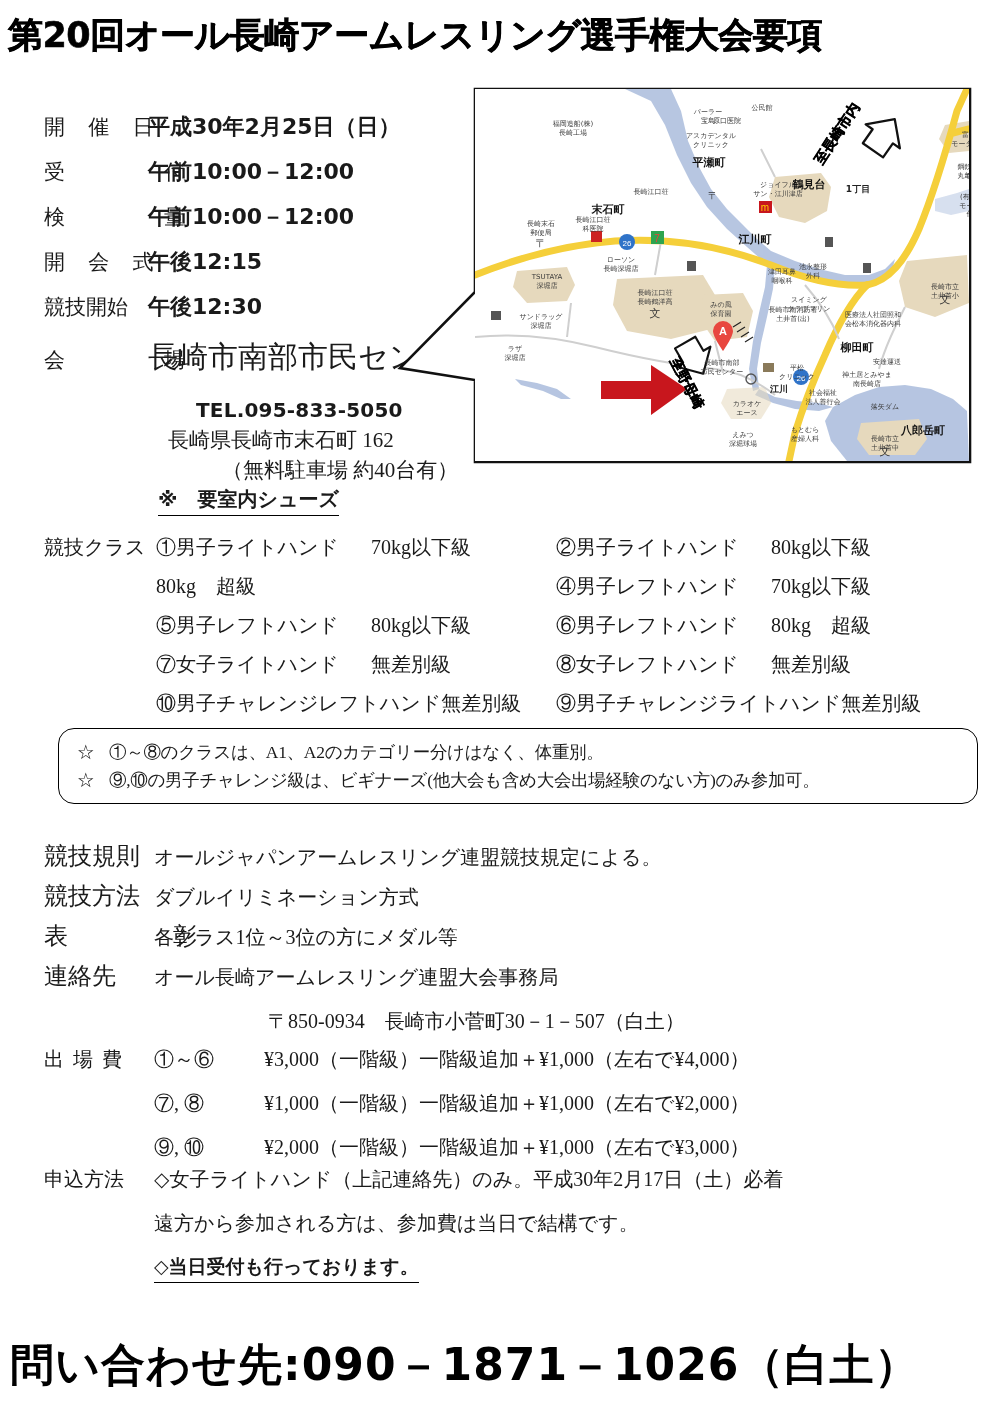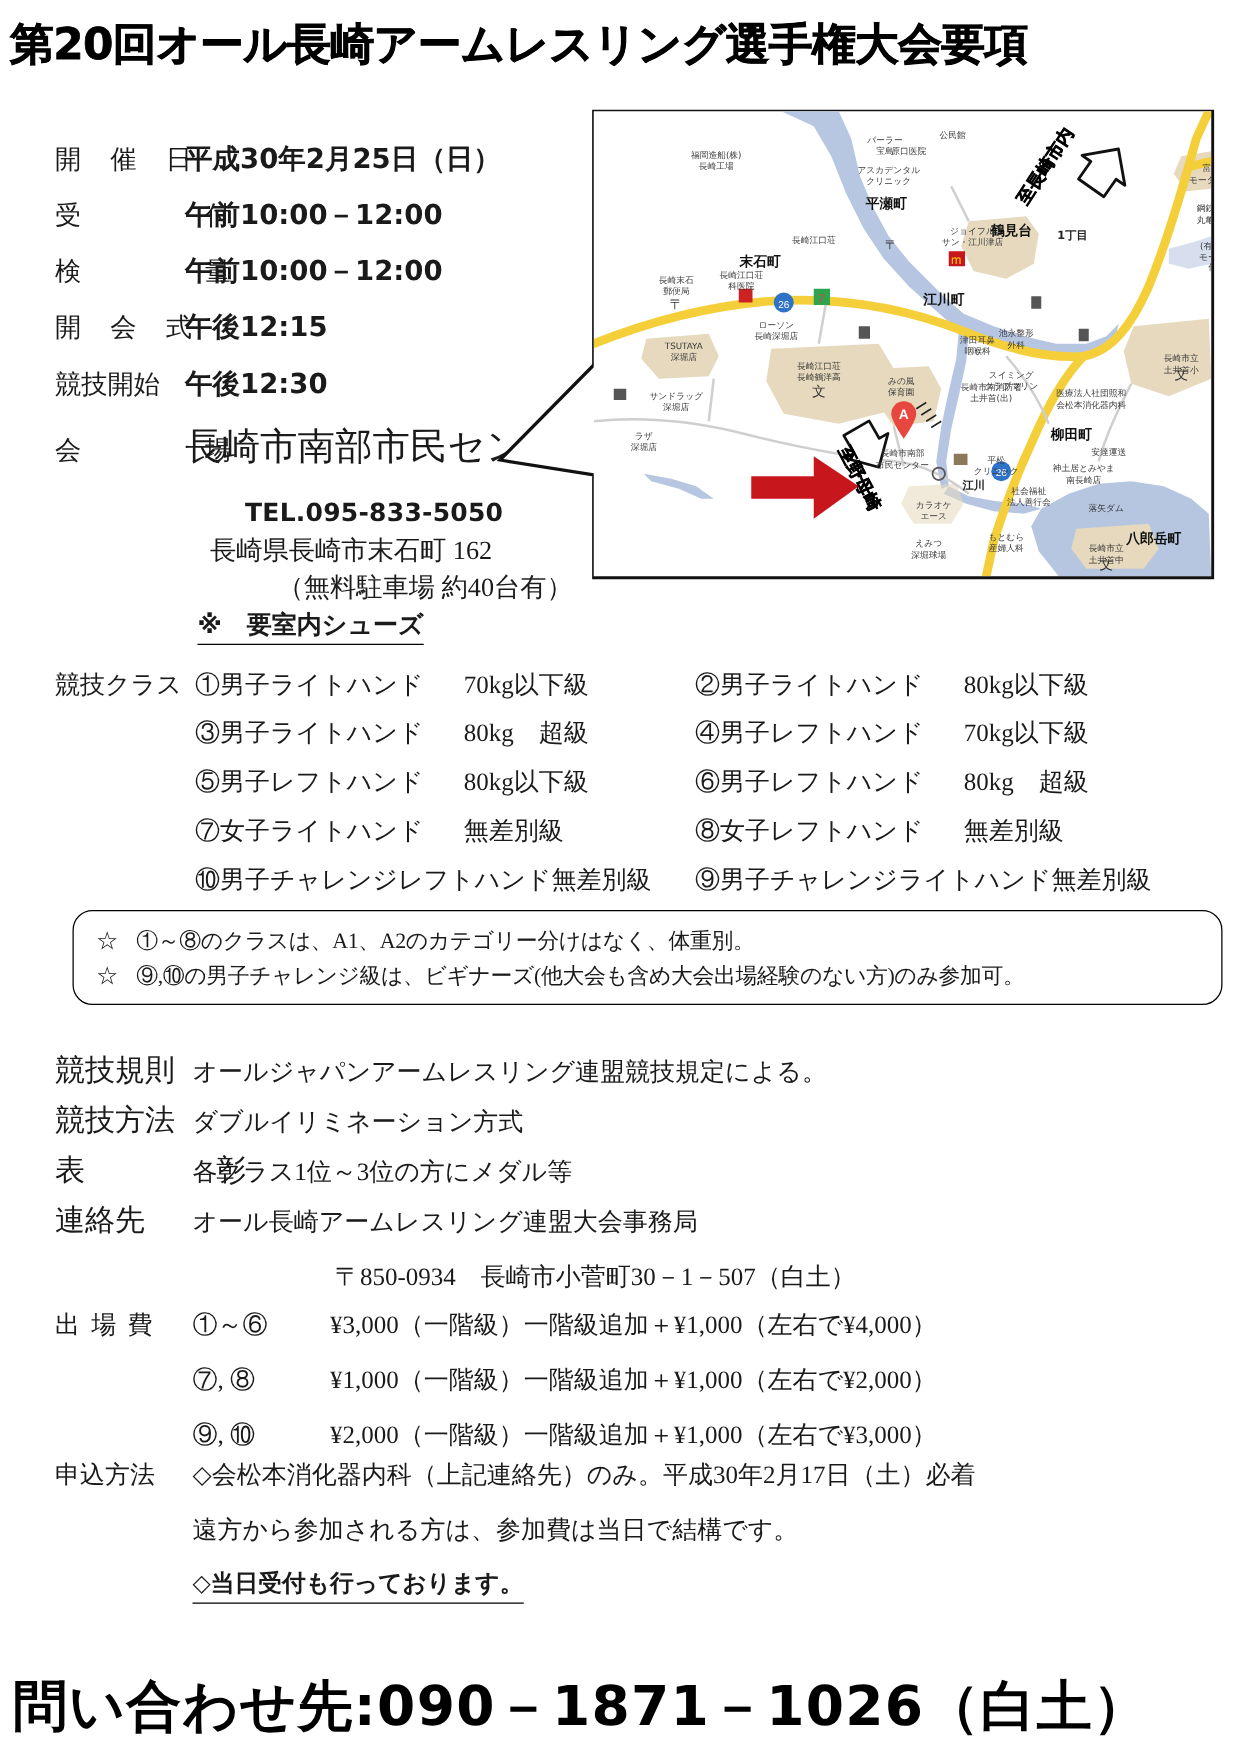--- a/index.html
+++ b/index.html
@@ -527,21 +527,20 @@
       <span class="cls-weight">70kg以下級</span>
     </span>
     <span class="cls-cell colB">
       <span class="cls-name"><span>②</span><span>男子ライトハンド</span></span>
       <span class="cls-weight">80kg以下級</span>
     </span>
   </div>
   <div class="cls-row">
     <span class="cls-head"></span>
     <span class="cls-cell colA">
-      <span class="cls-name"><span>③</span><span>男子ライトハンド</span></span>
       <span class="cls-weight">80kg　超級</span>
     </span>
     <span class="cls-cell colB">
       <span class="cls-name"><span>④</span><span>男子レフトハンド</span></span>
       <span class="cls-weight">70kg以下級</span>
     </span>
   </div>
   <div class="cls-row">
     <span class="cls-head"></span>
     <span class="cls-cell colA">
@@ -620,21 +619,21 @@
   <div class="fee-row">
     <span class="fee-label"></span>
     <span class="fee-range">⑨, ⑩</span>
     <span class="fee-text">¥2,000（一階級）一階級追加＋¥1,000（左右で¥3,000）</span>
   </div>
 </div>
 
 <div class="apply">
   <div class="apply-row">
     <span class="apply-label">申込方法</span>
-    <span class="apply-text">◇会松本消化器内科（上記連絡先）のみ。平成30年2月17日（土）必着</span>
+    <span class="apply-text">◇女子ライトハンド（上記連絡先）のみ。平成30年2月17日（土）必着</span>
   </div>
   <div class="apply-row apply-indent">
     <span class="apply-text">遠方から参加される方は、参加費は当日で結構です。</span>
   </div>
   <div class="apply-row apply-indent">
     <span class="apply-ul">◇当日受付も行っております。</span>
   </div>
 </div>
 
 <div class="footer-phone">問い合わせ先:090－1871－1026（白土）</div>

